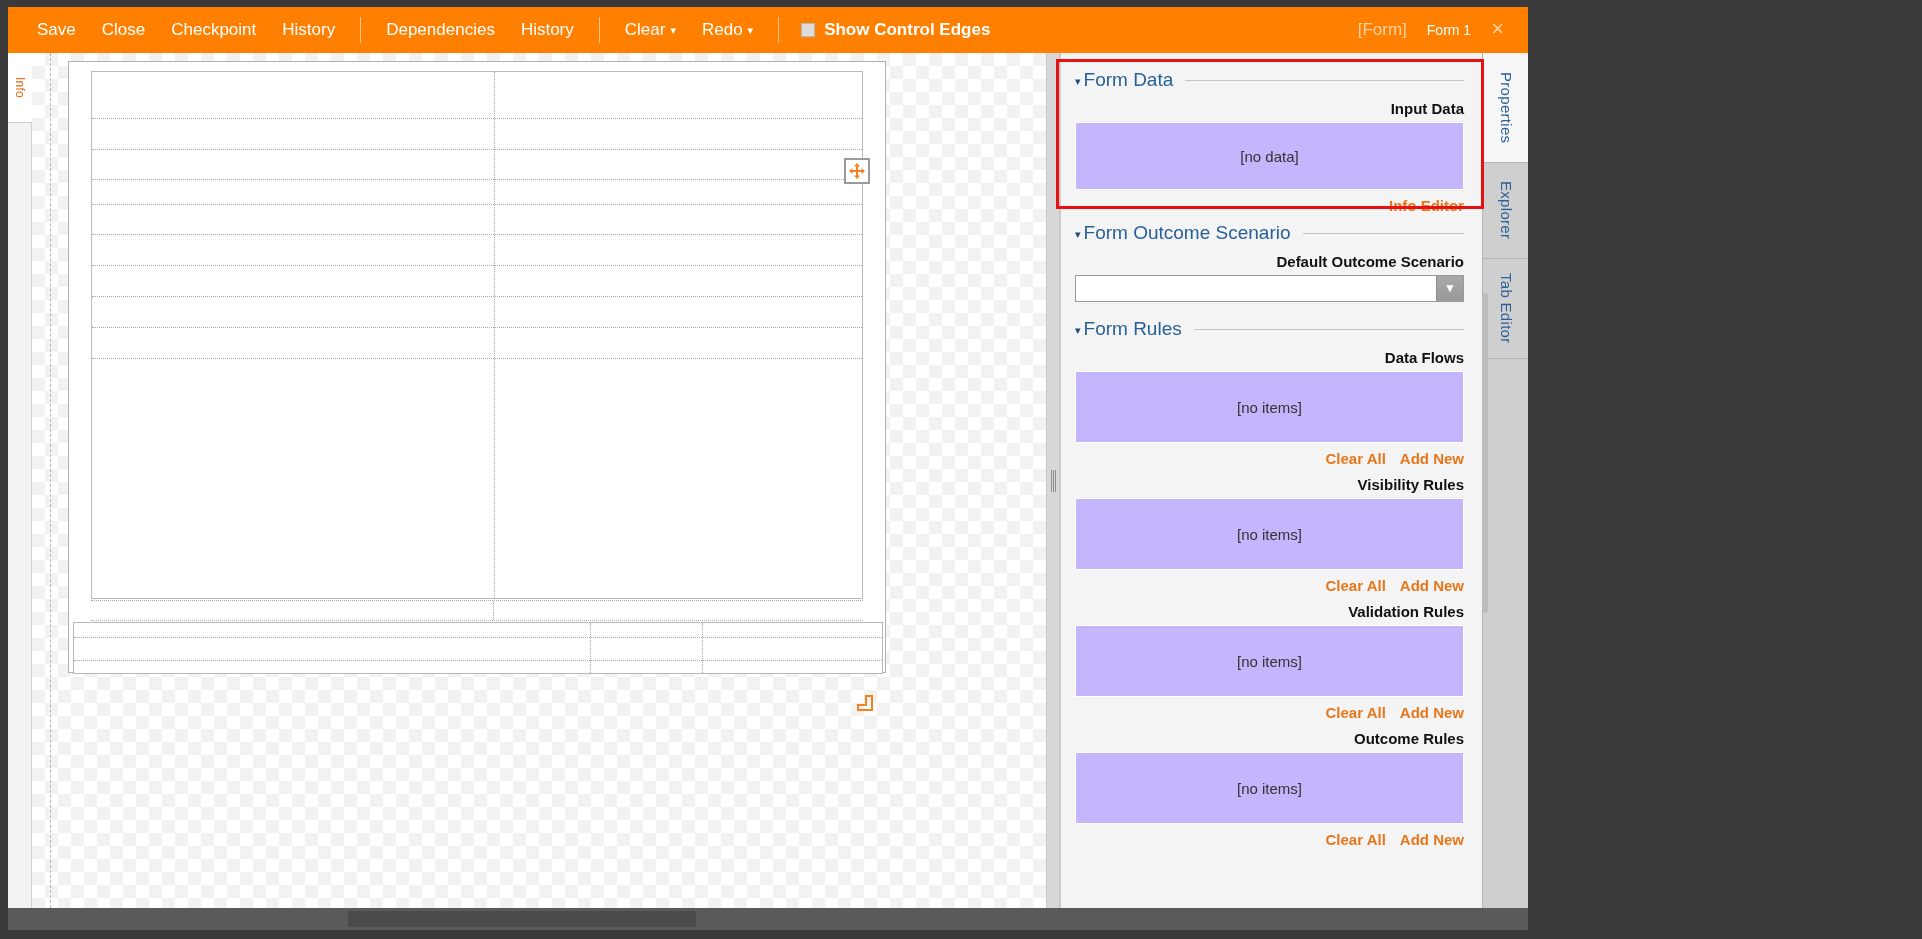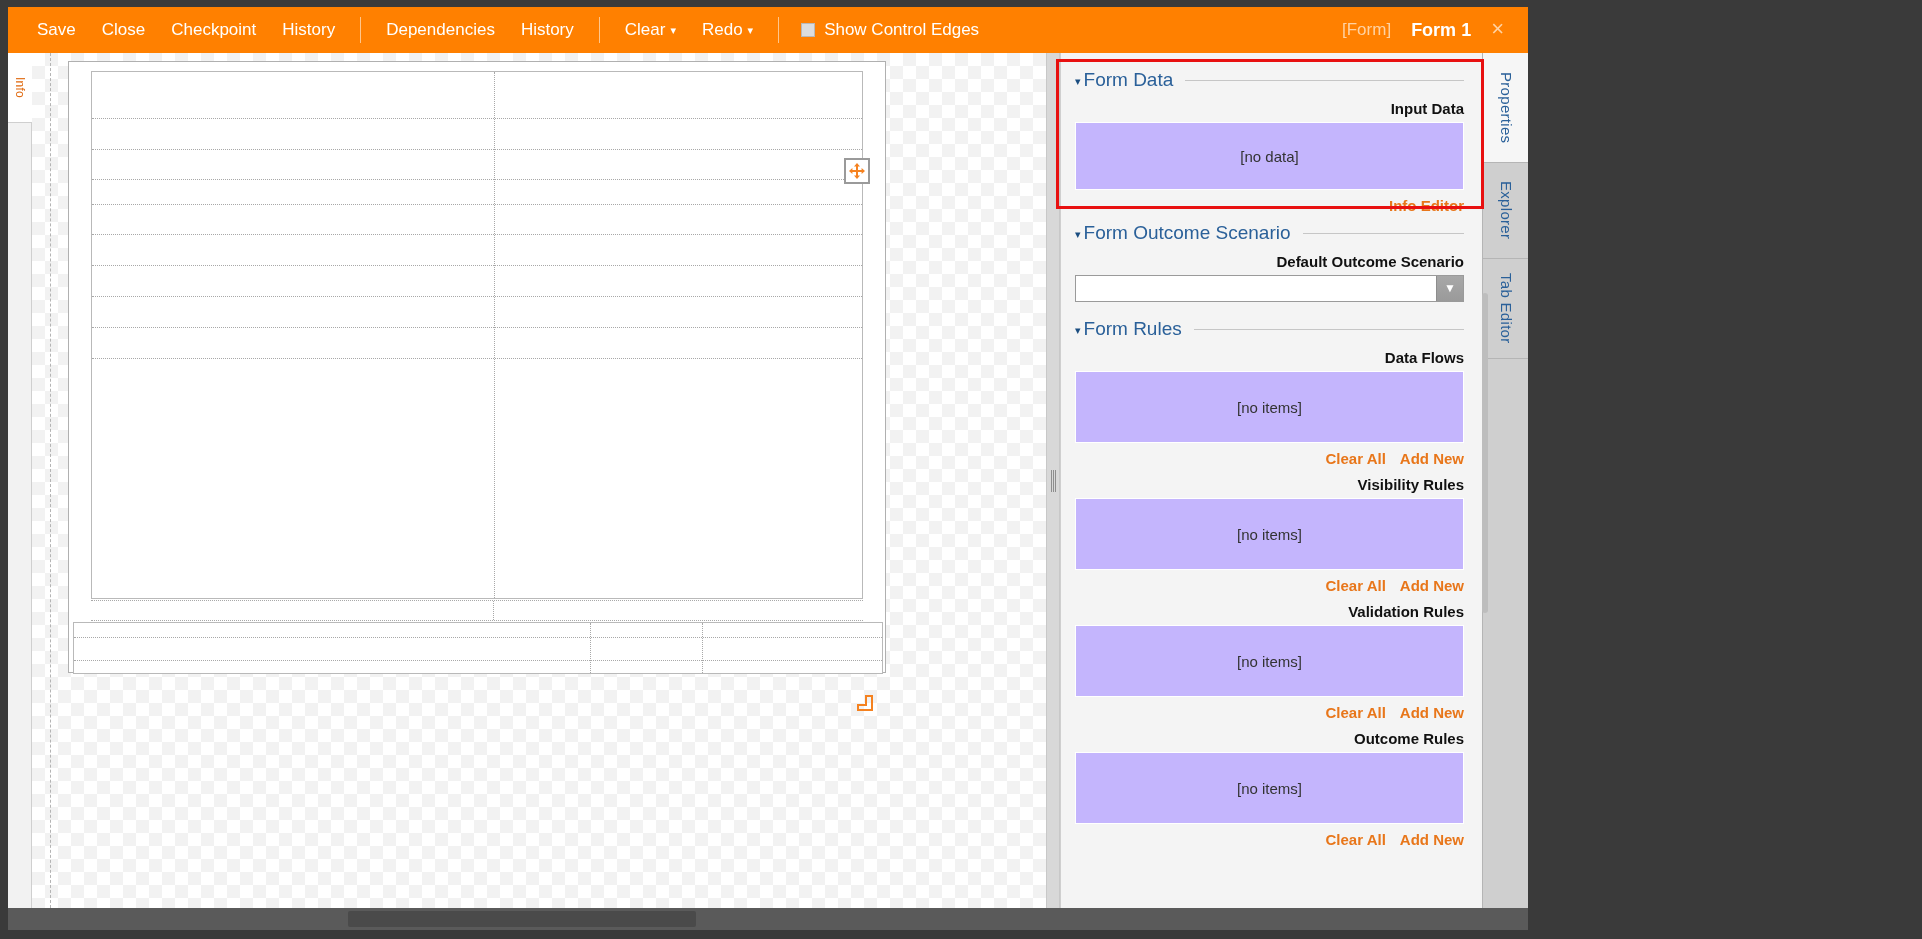--- a/index.html
+++ b/index.html
@@ -47,43 +47,43 @@
   }
   .caret-down {
     display: inline-block;
     margin-left: 5px;
     font-size: 11px;
     transform: translateY(-1px);
   }
   .tb-check {
     display: flex; align-items: center;
     color: #fff; font-size: 17px;
-    padding: 4px 10px; cursor: default;
+    padding: 4px 10px; cursor: default; font-weight: bold;
   }
   .tb-check .box {
     width: 14px; height: 14px;
     background: #dcdcdc;
     border: 1px solid #b8b8b8;
     margin-right: 9px;
     display: inline-block;
   }
   #toolbar-right {
     margin-left: auto;
     display: flex; align-items: center;
     padding-right: 14px;
   }
   .tb-form-tag {
     color: #ffd2a3;
     font-size: 17px;
     padding: 4px 10px;
   }
   .tb-form-active {
     color: #ffffff;
-    font-size: 18px;
-    font-weight: bold;
+    font-size: 14px;
+    font-weight: normal;
     padding: 4px 10px;
   }
   .tb-close-x {
     color: #ffd2a3;
     font-size: 22px;
     padding: 0 10px 3px 10px;
     line-height: 22px;
     cursor: default;
   }
 

